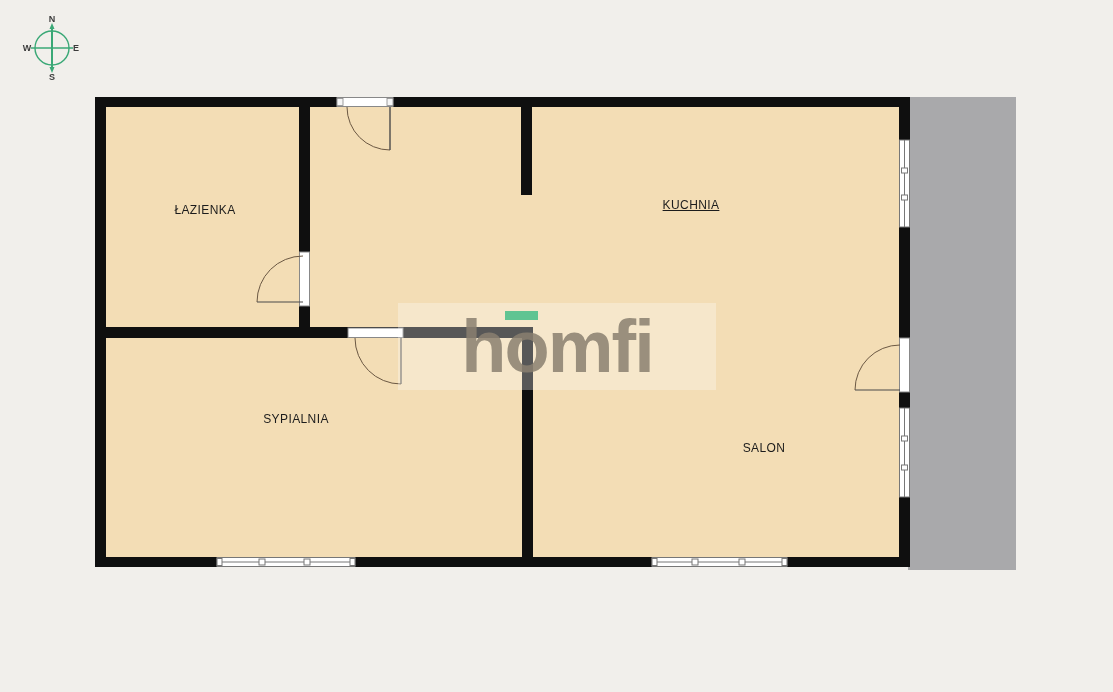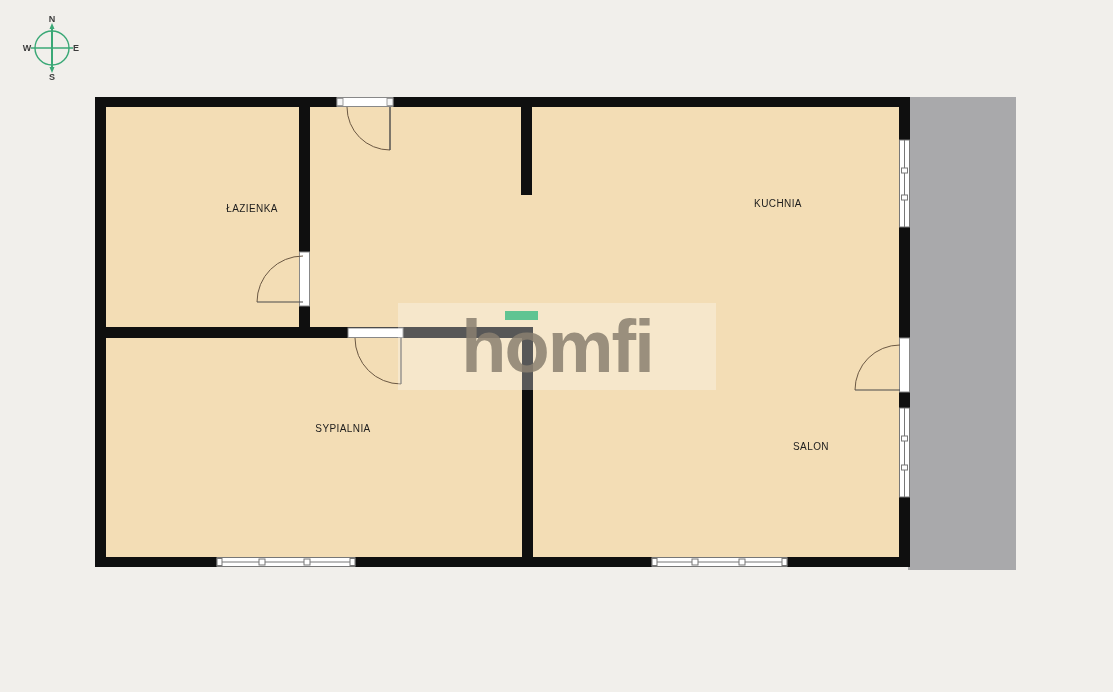--- a/index.html
+++ b/index.html
@@ -10,25 +10,24 @@
     position:relative;
     overflow:hidden;
   }
   .canvas{
     position:absolute;left:0;top:0;width:1113px;height:692px;
   }
   .plan-svg{position:absolute;left:0;top:0;}
   .room-label{
     position:absolute;
     transform:translateX(-50%);
-    font-size:10px;
+    font-size:12px;
     letter-spacing:0.4px;
     color:#1c1c1c;
     white-space:nowrap;
-    margin-left:47px;
   }
   .logo-overlay{
     position:absolute;
     left:398px;top:303px;width:318px;height:87px;
     background:rgba(255,255,255,0.30);
   }
   .logo-text{
     position:absolute;
     left:398px;top:303px;width:318px;height:87px;
     display:flex;align-items:center;justify-content:center;
@@ -142,22 +141,22 @@
         <line x1="900" y1="390" x2="855" y2="390" stroke="#4a4a4a" stroke-width="1.2"></line>
       </g>
     </g>
   </svg>
 
   <div class="logo-overlay"></div>
   <div class="logo-text">homfi</div>
   <div class="logo-bar"></div>
 
   <div class="room-label" style="left:205px;top:203px;">ŁAZIENKA</div>
-  <div class="room-label" style="left:731px;top:198px;">KUCHNIA</div>
-  <div class="room-label" style="left:296px;top:423px;">SYPIALNIA</div>
+  <div class="room-label" style="left:691px;top:198px;text-decoration:underline;">KUCHNIA</div>
+  <div class="room-label" style="left:296px;top:412px;">SYPIALNIA</div>
   <div class="room-label" style="left:764px;top:441px;">SALON</div>
 
   <div class="compass">
     <svg width="110" height="100" viewBox="0 0 110 100">
       <circle cx="52" cy="48" r="17" fill="none" stroke="#3aa876" stroke-width="1.4"></circle>
       <line x1="52" y1="26" x2="52" y2="70" stroke="#3aa876" stroke-width="2"></line>
       <line x1="31" y1="48" x2="73" y2="48" stroke="#3aa876" stroke-width="1.6"></line>
       <path d="M52,23 L49.5,29 L54.5,29 Z" fill="#3aa876"></path>
       <path d="M52,73 L49.5,67 L54.5,67 Z" fill="#3aa876"></path>
     </svg>

